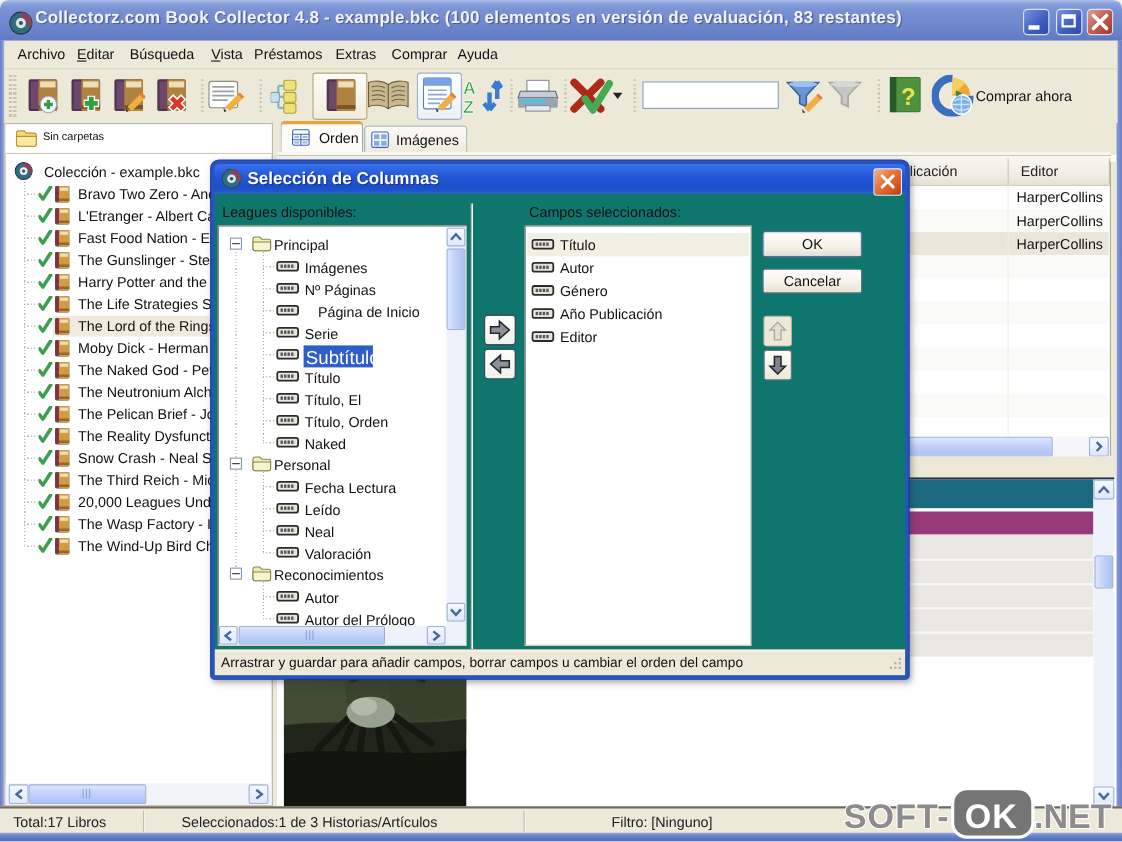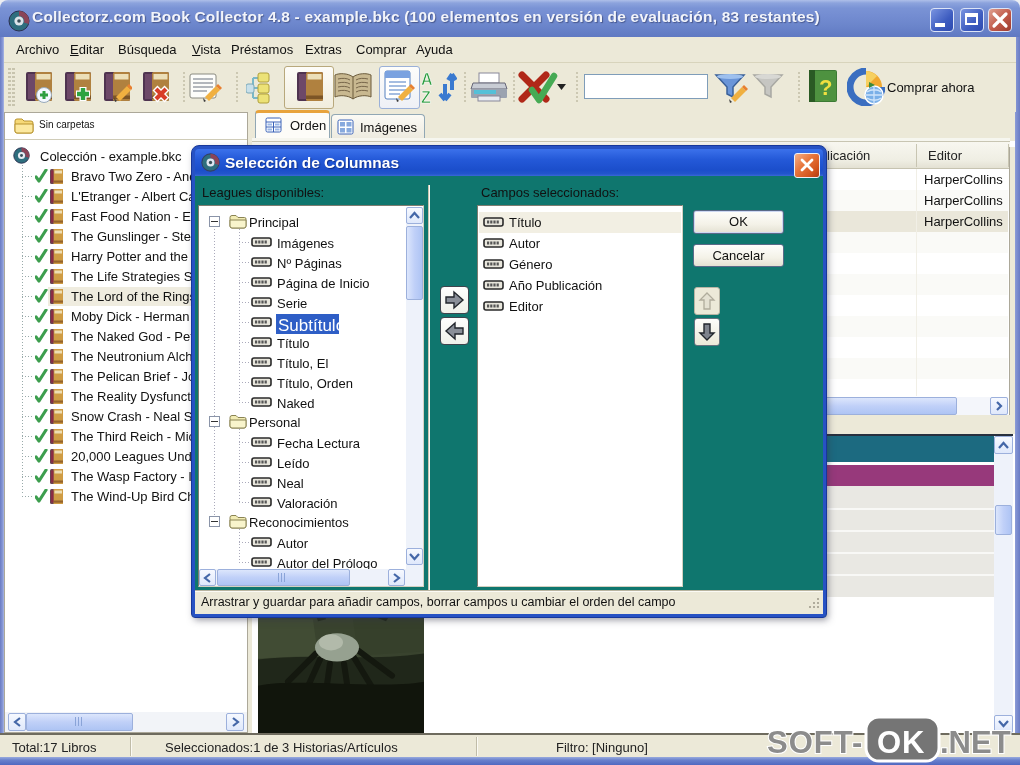--- a/index.html
+++ b/index.html
@@ -513,21 +513,21 @@
 <div class="abs" style="left:47px;top:136px;width:11px;height:1px;background:repeating-linear-gradient(90deg,#aab 0 1px,transparent 1px 3px)"></div>
 <svg class="abs" style="left:59px;top:131px" width="22" height="11">
       <rect x="1" y="1" width="19" height="8" rx="2" fill="#e8e6dc" stroke="#2a2a2a" stroke-width="1.6"></rect>
       <g fill="#555">
         <rect x="4" y="3.5" width="2.2" height="3"></rect>
         <rect x="7.2" y="3.5" width="2.2" height="3"></rect>
         <rect x="10.4" y="3.5" width="2.2" height="3"></rect>
         <rect x="13.6" y="3.5" width="2.2" height="3"></rect>
       </g>
     </svg>
-<span class="txt" style="left:85px;top:130px;font-size:13px;color:#111">Página de Inicio</span>
+<span class="txt" style="left:97px;top:130px;font-size:13px;color:#111">Página de Inicio</span>
 <div class="abs" style="left:47px;top:156px;width:11px;height:1px;background:repeating-linear-gradient(90deg,#aab 0 1px,transparent 1px 3px)"></div>
 <svg class="abs" style="left:59px;top:151px" width="22" height="11">
       <rect x="1" y="1" width="19" height="8" rx="2" fill="#e8e6dc" stroke="#2a2a2a" stroke-width="1.6"></rect>
       <g fill="#555">
         <rect x="4" y="3.5" width="2.2" height="3"></rect>
         <rect x="7.2" y="3.5" width="2.2" height="3"></rect>
         <rect x="10.4" y="3.5" width="2.2" height="3"></rect>
         <rect x="13.6" y="3.5" width="2.2" height="3"></rect>
       </g>
     </svg>

